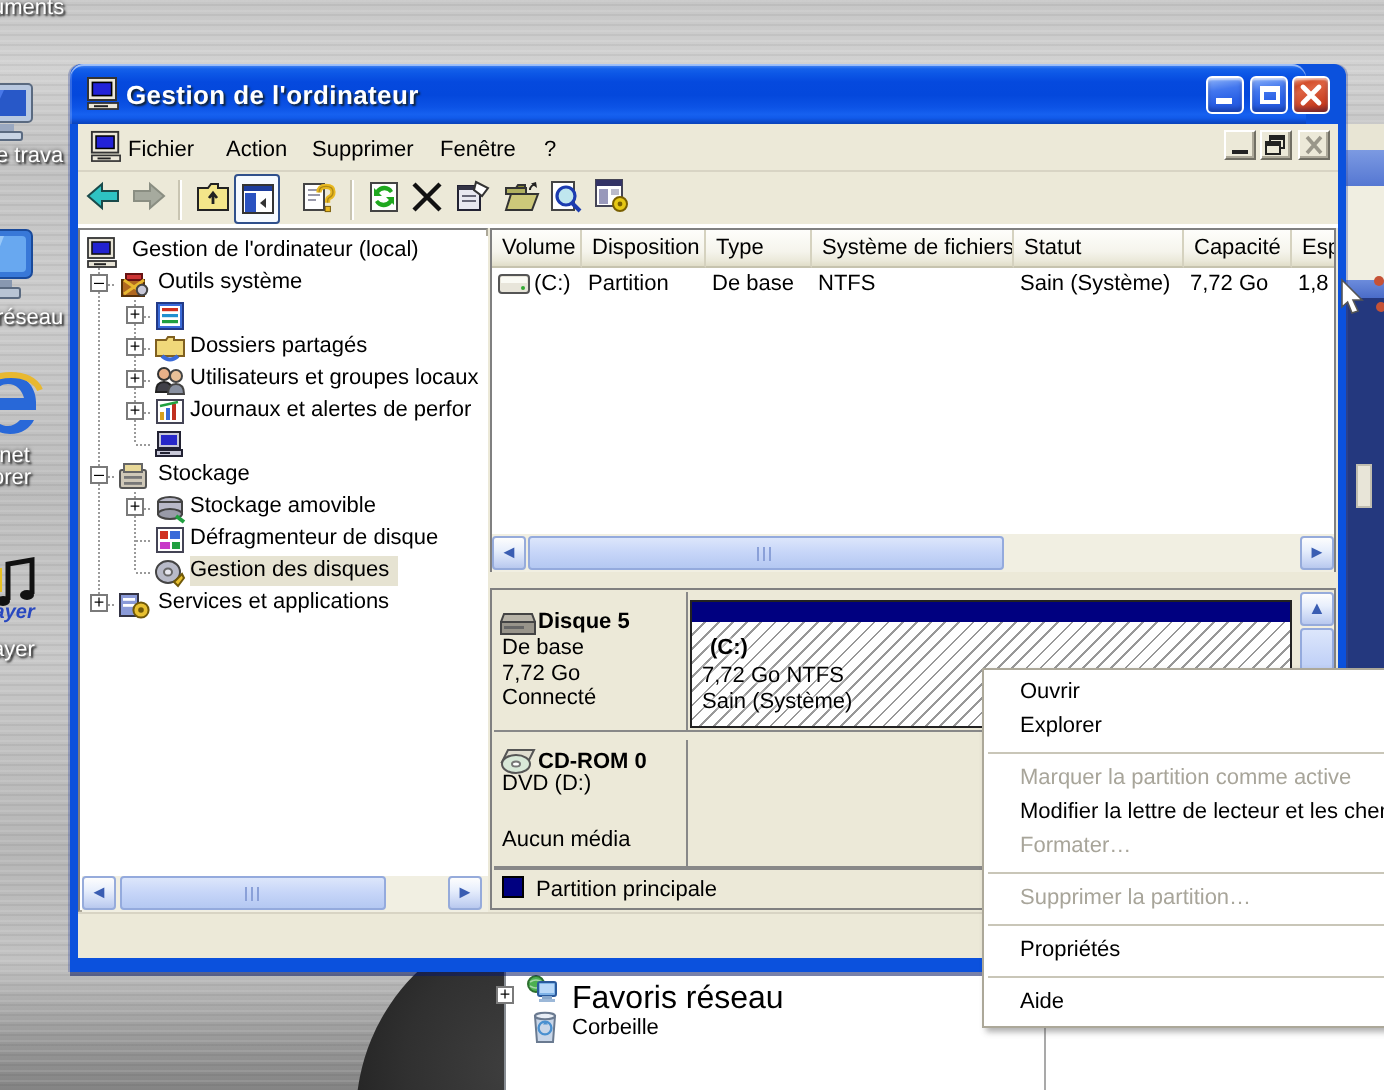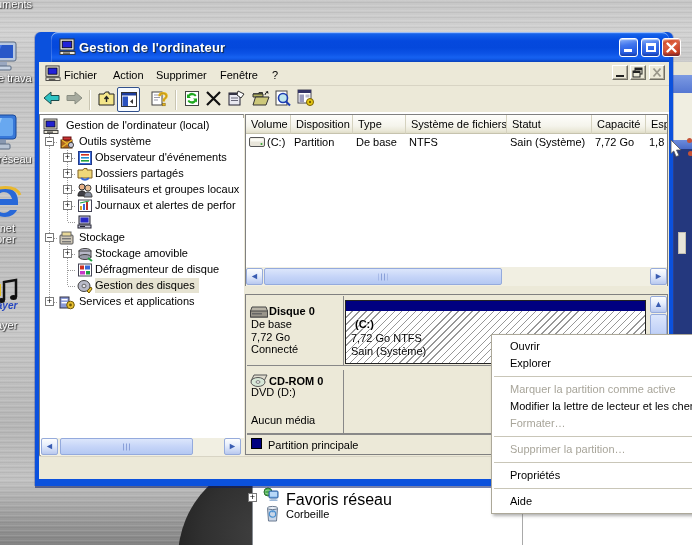--- a/index.html
+++ b/index.html
@@ -21,21 +21,21 @@
 #rfrag4{position:absolute;left:672px;top:149px;width:20px;height:185px;background:#24387e}
 #rfrag5{position:absolute;left:678px;top:232px;width:8px;height:22px;background:#e8e5d8;border:1px solid #9a97887f}
 .reddot{position:absolute;width:5px;height:5px;border-radius:50%;background:#c65236}
 
 #bwin{position:absolute;left:252px;top:486px;width:440px;height:59px;background:#fff;border-left:1px solid #888d93}
 #bwin .vline{position:absolute;left:269px;top:0;width:1px;height:59px;background:#a9a9a9}
 
 #win{position:absolute;left:35px;top:32px;width:638px;height:454px;
  background:#0b51dd;border-radius:6px 6px 0 0;
  box-shadow:0 2px 0 0 rgba(10,25,100,.55), -1px 0 0 rgba(60,80,160,.35), 1px 0 0 rgba(60,80,160,.35);}
-#titlebar{position:absolute;left:16px;top:0;width:618px;height:30px;border-radius:7px 7px 0 0;
+#titlebar{position:absolute;left:0;top:0;width:618px;height:30px;border-radius:7px 7px 0 0;
  background:linear-gradient(180deg,#5a94f6 0%,#1561ea 8%,#0c57e6 16%,#0549de 30%,#0448dc 52%,#0c53e6 72%,#1661f0 84%,#115aea 90%,#0b48c8 97%,#0a42b8 100%);
  box-shadow:inset 0 1px 0 rgba(255,255,255,.45), inset 1px 0 0 rgba(255,255,255,.18);}
 #titlebar .ttext{position:absolute;left:28px;top:8px;color:#fff;font-weight:bold;font-size:13px;letter-spacing:.2px;text-shadow:1px 1px 1px #123}
 .tbtn{position:absolute;top:6px;width:19px;height:19px;border-radius:3px;border:1px solid #fff;
  background:linear-gradient(170deg,#8fb4f9 0%,#4377ee 35%,#2a61e6 65%,#2458dc 100%);
  box-shadow:inset 0 1px 1px rgba(255,255,255,.6), inset 0 -2px 2px rgba(0,20,90,.35);
  color:#fff;font-size:12px;line-height:17px;text-align:center}
 #btn-close{background:linear-gradient(160deg,#f0a080 0%,#e4684020 20%,#dd6242 35%,#c83c1e 80%,#b03014 100%);background-color:#d14a28;}
 
 #client{position:absolute;left:4px;top:30px;width:630px;height:417px;background:#ece9d8}
@@ -300,21 +300,20 @@
             </svg>
           <div class="trow" style="left:38px;top:16px">Outils système</div>
           <div class="texp" style="left:22px;top:35px">+</div>
           <svg class="abs" style="left:36px;top:32px" width="16" height="16" viewBox="0 0 16 16">
               <rect x="1.5" y="1.5" width="13" height="13" fill="#3a6ad8" stroke="#223a88"></rect>
               <rect x="3" y="3" width="10" height="10" fill="#fff"></rect>
               <rect x="4" y="4" width="8" height="1.6" fill="#d03020"></rect>
               <rect x="4" y="7" width="8" height="1.6" fill="#2090d0"></rect>
               <rect x="4" y="10" width="8" height="1.6" fill="#20a040"></rect>
             </svg>
-          <div class="trow" style="left:54px;top:32px">Observateur d'événements</div>
           <div class="texp" style="left:22px;top:51px">+</div>
           <svg class="abs" style="left:36px;top:48px" width="16" height="16" viewBox="0 0 16 16">
               <path d="M1 4 L6 4 L7 2.5 L10 2.5 L10 4 L15 4 L15 12 L1 12 Z" fill="#f0d87a" stroke="#806020"></path>
               <path d="M4 12 Q8 15.5 12 12" stroke="#3a6ad8" stroke-width="2" fill="none"></path>
             </svg>
           <div class="trow" style="left:54px;top:48px">Dossiers partagés</div>
           <div class="texp" style="left:22px;top:67px">+</div>
           <svg class="abs" style="left:36px;top:64px" width="16" height="16" viewBox="0 0 16 16">
               <circle cx="5" cy="5" r="3" fill="#e8b088" stroke="#333"></circle>
               <path d="M1 14 Q1 9 5 9 Q9 9 9 14 Z" fill="#404048" stroke="#222"></path>
@@ -419,21 +418,21 @@
             <div class="sb-btn" style="left:404px;top:1px">►</div>
           </div>
         </div>
         <div id="diskview">
           <div class="dcell-l" style="top:1px;height:70px;border-bottom:1px solid #888">
             <svg style="position:absolute;left:3px;top:10px" width="18" height="13" viewBox="0 0 18 13">
                 <path d="M2 1 L16 1 L17.5 5 L17.5 11 L0.5 11 L0.5 5 Z" fill="#b8b4a8" stroke="#444"></path>
                 <rect x="0.5" y="5" width="17" height="6" fill="#98948a" stroke="#444"></rect>
                 <rect x="2" y="7" width="10" height="1.5" fill="#666"></rect>
               </svg>
-            <b style="position:absolute;left:22px;top:9px">Disque 0</b>
+            <b style="position:absolute;left:22px;top:9px">Disque 5</b>
             <div style="position:absolute;left:4px;top:22px">De base</div>
             <div style="position:absolute;left:4px;top:35px">7,72 Go</div>
             <div style="position:absolute;left:4px;top:47px">Connecté</div>
           </div>
           <div class="dcell-r" style="top:1px;height:70px;border-bottom:1px solid #888">
             <div style="position:absolute;left:1px;top:4px;width:301px;height:64px;border:1px solid #222">
               <div style="position:absolute;left:0;top:0;width:299px;height:10px;background:#000080"></div>
               <div class="hatch" style="position:absolute;left:0;top:10px;width:299px;height:52px">
                 <b style="position:absolute;left:9px;top:7px;text-shadow:0 0 2px #fff,0 0 2px #fff">(C:)</b>
                 <span style="position:absolute;left:5px;top:21px;text-shadow:0 0 2px #fff,0 0 2px #fff">7,72 Go NTFS</span>

